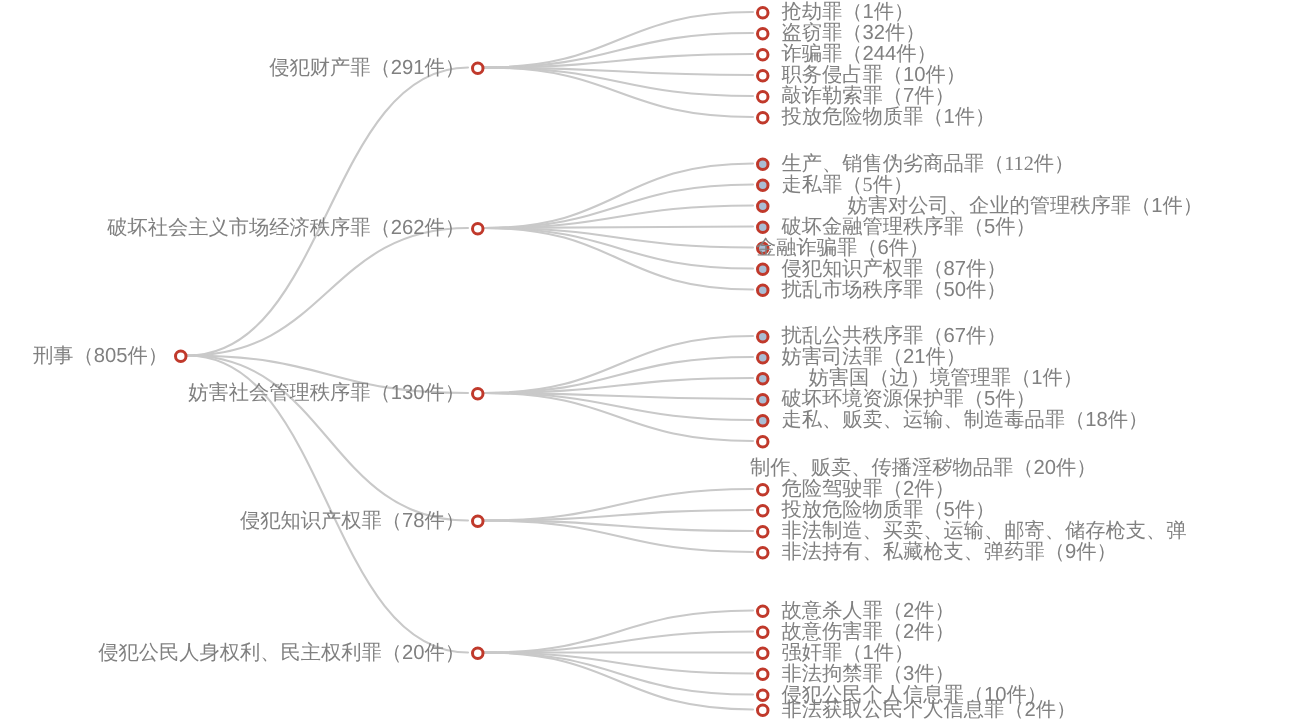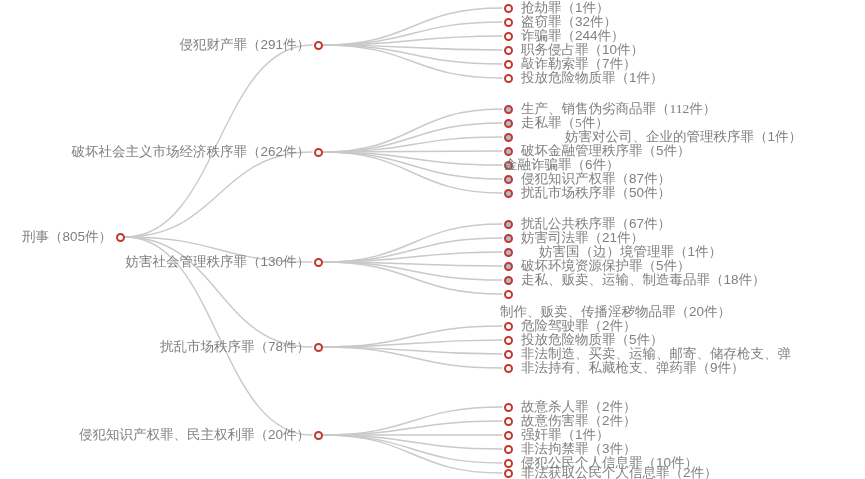--- a/index.html
+++ b/index.html
@@ -112,31 +112,31 @@
     <div class="node-label label-right" style="top: 231px; left: 521px;">妨害司法罪（21件）</div>
     <div class="node-dot filled" style="left: 503.5px; top: 247.5px;"></div>
     <div class="node-label label-right" style="top: 245px; left: 539px;">妨害国（边）境管理罪（1件）</div>
     <div class="node-dot filled" style="left: 503.5px; top: 261.5px;"></div>
     <div class="node-label label-right" style="top: 259px; left: 521px;">破坏环境资源保护罪（5件）</div>
     <div class="node-dot filled" style="left: 503.5px; top: 275.5px;"></div>
     <div class="node-label label-right" style="top: 273px; left: 521px;">走私、贩卖、运输、制造毒品罪（18件）</div>
     <div class="node-dot" style="left: 503.5px; top: 289.5px;"></div>
     <div class="node-label label-right" style="top: 287px; left: 500px; margin-top: 18px;">制作、贩卖、传播淫秽物品罪（20件）</div>
     <div class="node-dot" style="left: 313.5px; top: 342.5px;"></div>
-    <div class="node-label label-left" style="top: 340px; right: 555px;">扰乱市场秩序罪（78件）</div>
+    <div class="node-label label-left" style="top: 340px; right: 555px;">侵犯知识产权罪（78件）</div>
     <div class="node-dot" style="left: 503.5px; top: 321.5px;"></div>
     <div class="node-label label-right" style="top: 319px; left: 521px;">危险驾驶罪（2件）</div>
     <div class="node-dot" style="left: 503.5px; top: 335.5px;"></div>
     <div class="node-label label-right" style="top: 333px; left: 521px; text-align: right;">投放危险物质罪（5件）</div>
     <div class="node-dot" style="left: 503.5px; top: 349.5px;"></div>
     <div class="node-label label-right" style="top: 347px; left: 521px;">非法制造、买卖、运输、邮寄、储存枪支、弹</div>
     <div class="node-dot" style="left: 503.5px; top: 363.5px;"></div>
     <div class="node-label label-right" style="top: 361px; left: 521px;">非法持有、私藏枪支、弹药罪（9件）</div>
     <div class="node-dot" style="left: 313.5px; top: 430.5px;"></div>
-    <div class="node-label label-left" style="top: 428px; right: 555px;">侵犯知识产权罪、民主权利罪（20件）</div>
+    <div class="node-label label-left" style="top: 428px; right: 555px;">侵犯公民人身权利、民主权利罪（20件）</div>
     <div class="node-dot" style="left: 503.5px; top: 402.5px;"></div>
     <div class="node-label label-right" style="top: 400px; left: 521px;">故意杀人罪（2件）</div>
     <div class="node-dot" style="left: 503.5px; top: 416.5px;"></div>
     <div class="node-label label-right" style="top: 414px; left: 521px;">故意伤害罪（2件）</div>
     <div class="node-dot" style="left: 503.5px; top: 430.5px;"></div>
     <div class="node-label label-right" style="top: 428px; left: 521px;">强奸罪（1件）</div>
     <div class="node-dot" style="left: 503.5px; top: 444.5px;"></div>
     <div class="node-label label-right" style="top: 442px; left: 521px;">非法拘禁罪（3件）</div>
     <div class="node-dot" style="left: 503.5px; top: 458.5px;"></div>
     <div class="node-label label-right" style="top: 456px; left: 521px;">侵犯公民个人信息罪（10件）</div>

